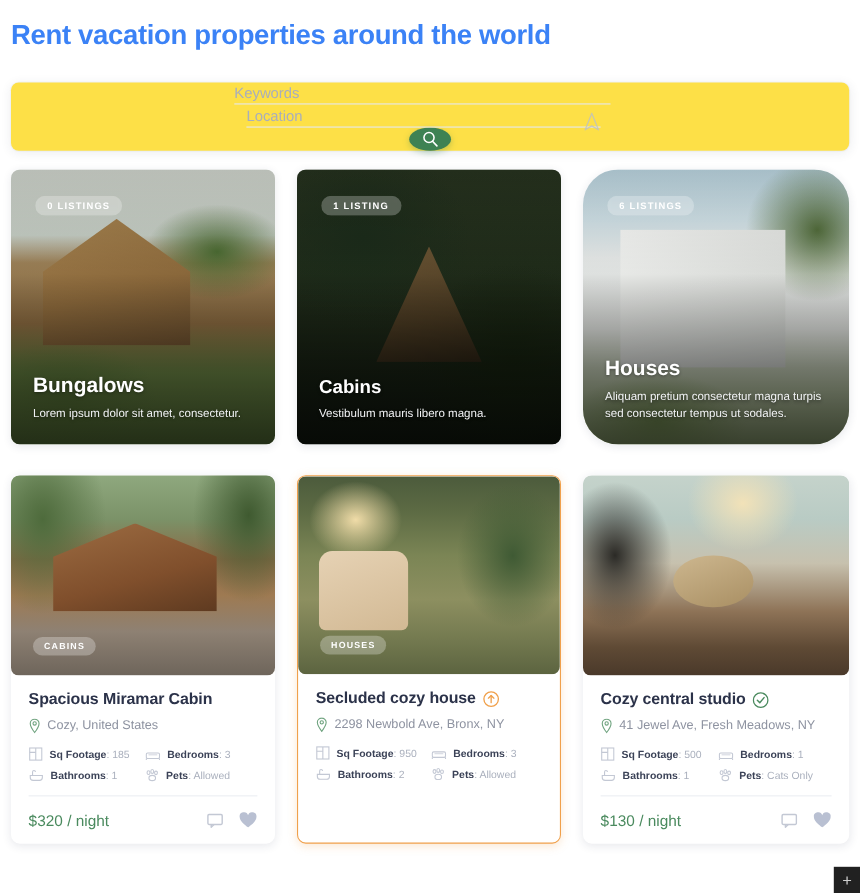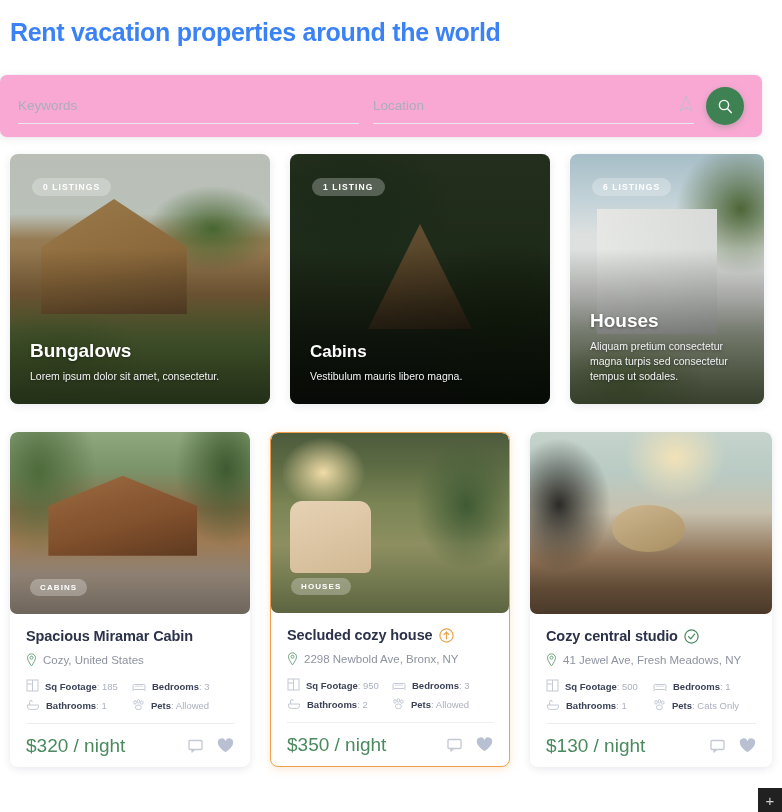--- a/index.html
+++ b/index.html
@@ -17,28 +17,29 @@
     font-weight: 700;
     color: #3b82f6;
     letter-spacing: -0.3px;
     padding: 12px 0 0 10px;
     line-height: 40px;
   }
 
   
   .search-panel {
     position: absolute;
-    left: 0; top: 75px;
+    left: 10px; top: 75px;
     width: 762px; height: 62px;
-    background: #f9a8d4;
+    background: #fde047;
     border-radius: 7px;
     box-shadow: 0 2px 10px rgba(40,50,80,.09), 0 0 0 1px rgba(40,50,80,.03);
     display: flex;
     align-items: center;
     padding: 0 18px;
+    flex-direction: column;
   }
   .field {
     position: relative;
     height: 36px;
     display: flex;
     align-items: center;
     border-bottom: 1px solid #e6e8ee;
   }
   .field.keywords { width: 342px; margin-right: 14px; }
   .field.location { width: 322px; margin-right: 12px; }
@@ -69,26 +70,26 @@
   
   .cat-row {
     position: absolute;
     left: 10px; top: 154px;
     width: 762px; height: 250px;
     display: flex;
     gap: 20px;
   }
   .cat-card {
     position: relative;
-    width: 260px;
+    width: 240px;
     border-radius: 8px;
     overflow: hidden;
     box-shadow: 0 2px 8px rgba(40,50,80,.10);
   }
-  .cat-card.wide { width: 194px; }
+  .cat-card.wide { width: 242px; border-radius: 32px; }
   .cat-card .photo { position: absolute; inset: 0; }
   .cat-card .scrim {
     position: absolute; inset: 0;
     background: linear-gradient(to bottom, rgba(0,0,0,.10) 0%, rgba(0,0,0,.02) 38%, rgba(0,0,0,.42) 72%, rgba(0,0,0,.62) 100%);
   }
   .listing-badge {
     position: absolute;
     left: 22px; top: 24px;
     padding: 4px 11px;
     border-radius: 11px;
@@ -270,21 +271,21 @@
   .meta-item b { color: #3b4257; font-weight: 700; }
   .prop-foot {
     border-top: 1px solid #eceef2;
     margin: 0 16px;
     height: 44px;
     display: flex;
     align-items: center;
     justify-content: space-between;
   }
   .price {
-    font-size: 19px;
+    font-size: 14px;
     color: #4a8a5e;
     font-weight: 400;
   }
   .foot-icons { display: flex; align-items: center; gap: 14px; }
 
   
   .fab {
     position: absolute;
     right: 0px; bottom: 0px;
     width: 24px; height: 24px;
@@ -505,36 +506,20 @@
                   <ellipse cx="3" cy="3.4" rx="1.3" ry="1.7" fill="none" stroke="#c3c8d4" stroke-width="1"></ellipse>
                   <ellipse cx="6.4" cy="2.4" rx="1.3" ry="1.8" fill="none" stroke="#c3c8d4" stroke-width="1"></ellipse>
                   <ellipse cx="9.8" cy="3.6" rx="1.3" ry="1.6" fill="none" stroke="#c3c8d4" stroke-width="1"></ellipse>
                   <ellipse cx="6.4" cy="8.3" rx="3" ry="2.4" fill="none" stroke="#c3c8d4" stroke-width="1"></ellipse>
                 </svg>
             </span>
             <span><b>Pets</b>: <span>Allowed</span></span>
           </div>
         </div>
       </div>
-      <div class="prop-foot">
-        <span class="price">$350 / night</span>
-        <span class="foot-icons">
-          <span>
-            <svg width="15" height="14" viewBox="0 0 15 14">
-                <rect x="1" y="1.5" width="13" height="9" rx="1" fill="none" stroke="#c3c8d4" stroke-width="1.3"></rect>
-                <path d="M4 10.5 L4 13 L6.6 10.5" fill="none" stroke="#c3c8d4" stroke-width="1.3" stroke-linejoin="round"></path>
-              </svg>
-          </span>
-          <span>
-            <svg width="17" height="15" viewBox="0 0 17 15">
-                <path d="M8.5 14S.9 9.3.9 4.9A3.9 3.9 0 0 1 8.5 3.2 3.9 3.9 0 0 1 16.1 4.9C16.1 9.3 8.5 14 8.5 14z" fill="#b9c0d2"></path>
-              </svg>
-          </span>
-        </span>
-      </div>
     </div>
 
     <div class="prop-card last">
       <div class="prop-photo">
         <div class="bg-studio"></div>
       </div>
       <div class="prop-body">
         <div class="prop-title">
           <span>Cozy central studio</span>
           <span>

